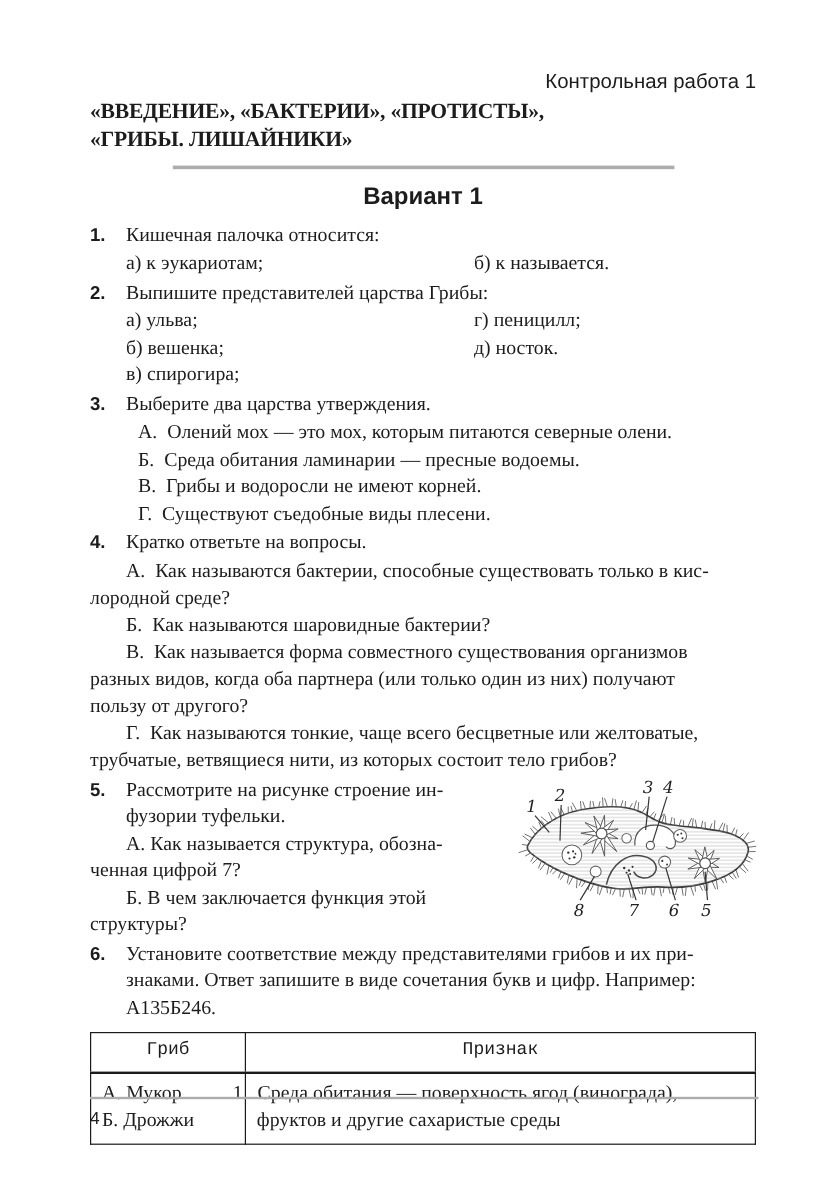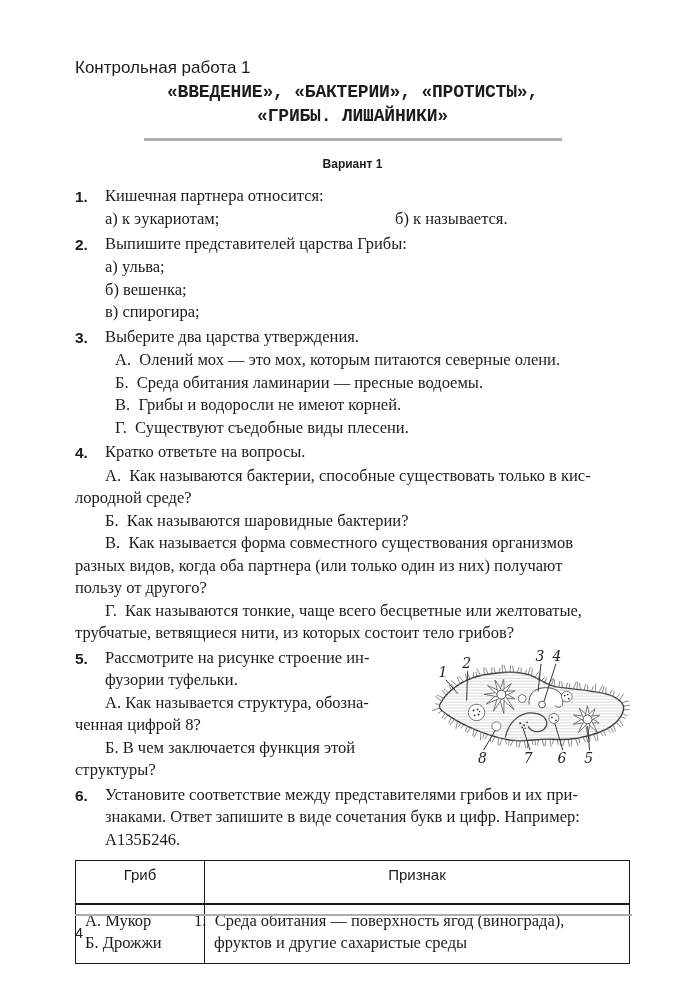--- a/index.html
+++ b/index.html
@@ -1,43 +1,43 @@
 <!DOCTYPE html>
 <html lang="ru"><head>
 <meta charset="utf-8">
 <style>
   html,body{margin:0;padding:0;background:#e8e8e8;}
   .page{width:700px;height:1000px;position:relative;background:#ffffff;color:#1c1c1c;
         font-family:"Liberation Serif",serif;font-size:16.5px;line-height:22.5px;
         margin:0 auto;overflow:hidden;}
   .content{padding:56px 70px 0 75px;}
-  .title-line1{text-align:left;font-family:"Liberation Sans",sans-serif;font-size:17px;
+  .title-line1{text-align:right;font-family:"Liberation Sans",sans-serif;font-size:17px;
         font-weight:400;line-height:24px;}
-  .title-line2{text-align:center;font-family:Liberation Mono, monospace;font-size:18px;
+  .title-line2{font-family:Liberation Serif, serif;font-size:18px;
         font-weight:700;line-height:24px;letter-spacing:-0.2px;}
   .title-rule{height:3px;background:#adadad;width:418px;margin:10px auto 0;}
   .variant{text-align:center;font-family:"Liberation Sans",sans-serif;font-weight:700;
-        font-size:12px;margin:12px 0 9px;}
+        font-size:20px;margin:12px 0 9px;}
   .q{margin-top:2px;}
   .qrow{display:flex;}
   .qnum{width:30px;flex:none;font-family:"Liberation Sans",sans-serif;font-weight:700;
         font-size:15.5px;padding-top:1px;}
   .qbody{flex:1;}
   .lines{white-space:pre-line;}
   .indent30{margin-left:40px;}
   .para{text-indent:30px;}
   .optrow{display:flex;margin-left:30px;}
   .optrow .c1{width:290px;flex:none;}
   .q5row{display:flex;align-items:flex-start;}
   .q5text{width:352px;flex:none;}
   .q5fig{width:226px;flex:none;margin-right:-23px;margin-top:0;}
   .fig-label{font-family:"DejaVu Serif",serif;font-style:italic;font-size:14px;fill:#222;}
   table.match{border-collapse:collapse;margin-top:9px;width:100%;table-layout:fixed;}
-  .match th{font-family:Liberation Sans, sans-serif;font-weight:400;font-size:15px;
-        padding:3px 4px 16px;border:1.6px solid #1a1a1a;border-bottom-width:2px;}
+  .match th{font-family:Liberation Mono, monospace;font-weight:400;font-size:15px;
+        padding:3px 4px 6px;border:1.6px solid #1a1a1a;border-bottom-width:2px;}
   .match td{border:1.6px solid #1a1a1a;padding:5px 9px 8px;vertical-align:top;}
   .match .c-fungus{width:120px;}
   .hang{padding-left:20px;text-indent:-20px;}
   .footer{position:absolute;left:75px;right:68px;top:914px;border-top:2px solid #adadad;
         padding-top:6px;display:flex;justify-content:space-between;align-items:baseline;
         font-family:"Liberation Sans",sans-serif;font-size:14.5px;color:#222;}
 </style>
 </head>
 <body>
 
@@ -46,37 +46,39 @@
 
     <div class="title-line1">Контрольная работа 1</div>
     <div class="title-line2">«ВВЕДЕНИЕ», «БАКТЕРИИ», «ПРОТИСТЫ»,</div>
     <div class="title-line2">«ГРИБЫ. ЛИШАЙНИКИ»</div>
     <div class="title-rule"></div>
     <div class="variant">Вариант 1</div>
 
     <div class="q">
       <div class="qrow">
         <div class="qnum">1.</div>
-        <div class="qbody">Кишечная партнера относится:</div>
+        <div class="qbody">Кишечная палочка относится:</div>
       </div>
       <div class="optrow">
         <span class="c1">а) к эукариотам;</span>
         <span>б) к называется.</span>
       </div>
     </div>
 
     <div class="q">
       <div class="qrow">
         <div class="qnum">2.</div>
         <div class="qbody">Выпишите представителей царства Грибы:</div>
       </div>
       <div class="optrow">
         <span class="c1 lines">а) ульва;
 б) вешенка;
 в) спирогира;</span>
+        <span class="lines">г) пеницилл;
+д) носток.</span>
       </div>
     </div>
 
     <div class="q">
       <div class="qrow">
         <div class="qnum">3.</div>
         <div class="qbody">Выберите два царства утверждения.</div>
       </div>
       <div class="indent30 lines">А.&nbsp;&nbsp;Олений мох — это мох, которым питаются северные олени.
 Б.&nbsp;&nbsp;Среда обитания ламинарии — пресные водоемы.
@@ -100,21 +102,21 @@
     </div>
 
     <div class="q q5row">
       <div class="q5text">
         <div class="qrow">
           <div class="qnum">5.</div>
           <div class="qbody lines">Рассмотрите на рисунке строение ин-
 фузории туфельки.</div>
         </div>
         <div class="para lines">А. Как называется структура, обозна-
-ченная цифрой 8?</div>
+ченная цифрой 7?</div>
         <div class="para lines">Б. В чем заключается функция этой
 структуры?</div>
       </div>
       <div class="q5fig">
         <svg width="226" height="121" viewBox="0 0 228 122" xmlns="http://www.w3.org/2000/svg">
           <defs>
             <pattern id="hatch" width="4" height="3" patternUnits="userSpaceOnUse">
               <path d="M0 1.5 H4" stroke="#bdbdbd" stroke-width="0.6"></path>
             </pattern>
           </defs>

